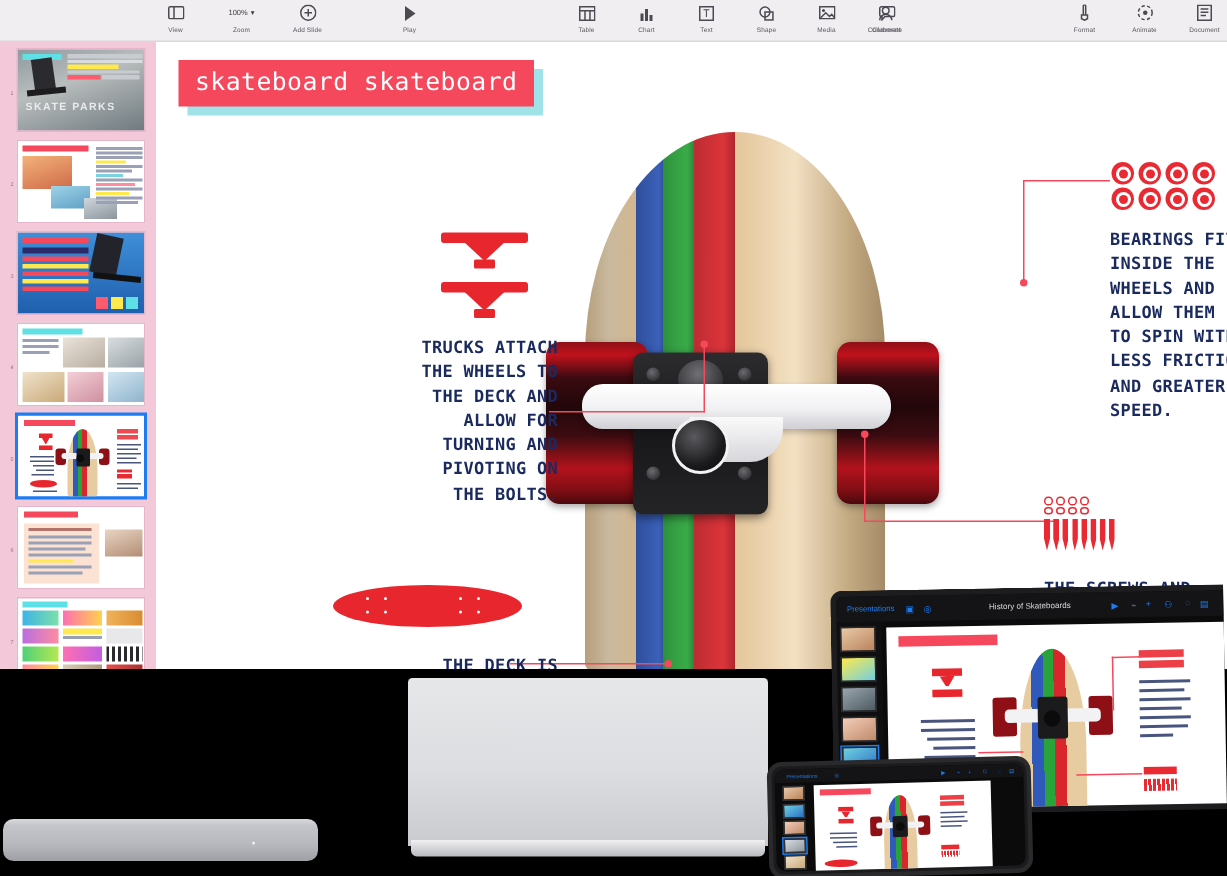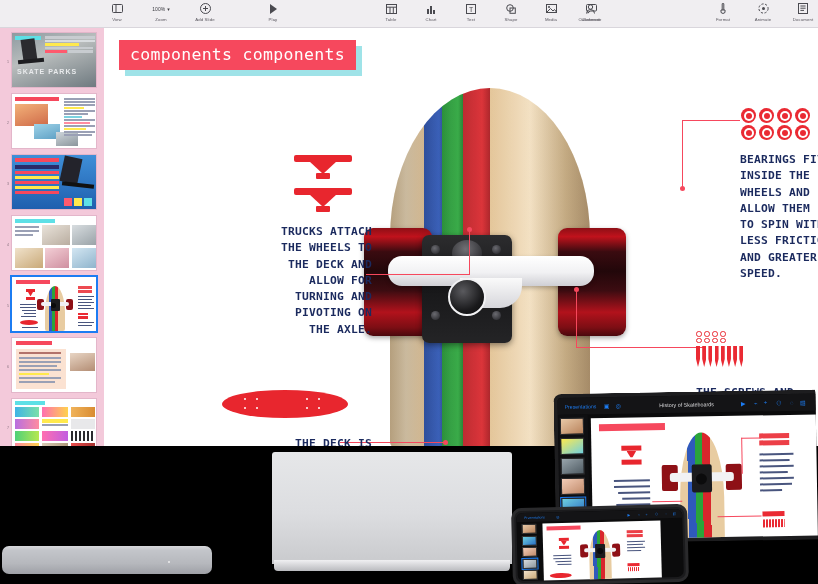--- a/index.html
+++ b/index.html
@@ -546,21 +546,21 @@
           <div style="position:absolute;left:3px;top:44px;width:24px;height:9px;background:linear-gradient(90deg,#ff8ca0,#ffd24d)"></div>
           <div style="position:absolute;left:30px;top:44px;width:26px;height:9px;background:linear-gradient(90deg,#d9cbb6,#b09a7c)"></div>
           <div style="position:absolute;left:59px;top:44px;width:24px;height:9px;background:linear-gradient(90deg,#e8504f,#a8312f)"></div>
         </div>
       </div>
     </div>
 
     <div id="canvas">
 
       <div id="slide-title-box">
-        <span class="t">components components</span>
+        <span class="t">skateboard skateboard</span>
       </div>
 
       <div id="board-wrap">
         <div id="deck"></div>
         <div class="wheel" id="wheel-l"></div>
         <div class="wheel" id="wheel-r"></div>
         <div id="baseplate">
           <div class="bolt-dot" style="left:9px;top:76px"></div>
           <div class="bolt-dot" style="left:70px;top:76px"></div>
           <div class="bolt-dot" style="left:9px;top:10px"></div>
@@ -644,21 +644,21 @@
         <div class="h" style="left:84px;top:17px"></div>
           <div class="h" style="left:96px;top:17px"></div>
       </div>
 
       <div class="body-txt" id="txt-trucks">TRUCKS ATTACH
 THE WHEELS TO
 THE DECK AND
 ALLOW FOR
 TURNING AND
 PIVOTING ON
-THE AXLE.</div>
+THE BOLTS.</div>
       <div class="body-txt" id="txt-bearings">BEARINGS FIT
 INSIDE THE
 WHEELS AND
 ALLOW THEM
 TO SPIN WITH
 LESS FRICTION
 AND GREATER
 SPEED.</div>
       <div class="body-txt" id="txt-screws">THE SCREWS AND
 BOLTS ATTACH THE</div>

